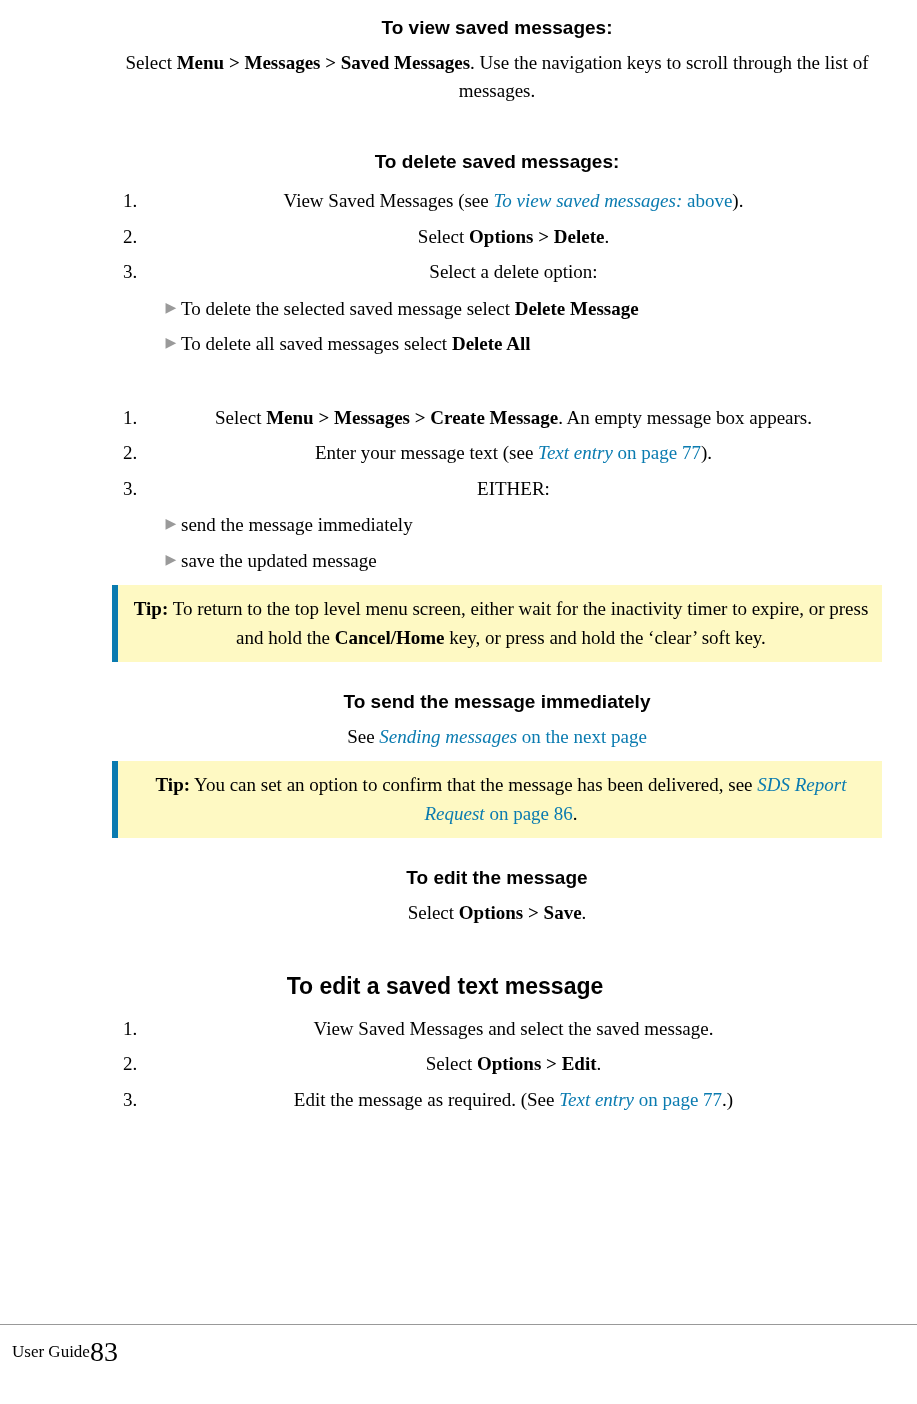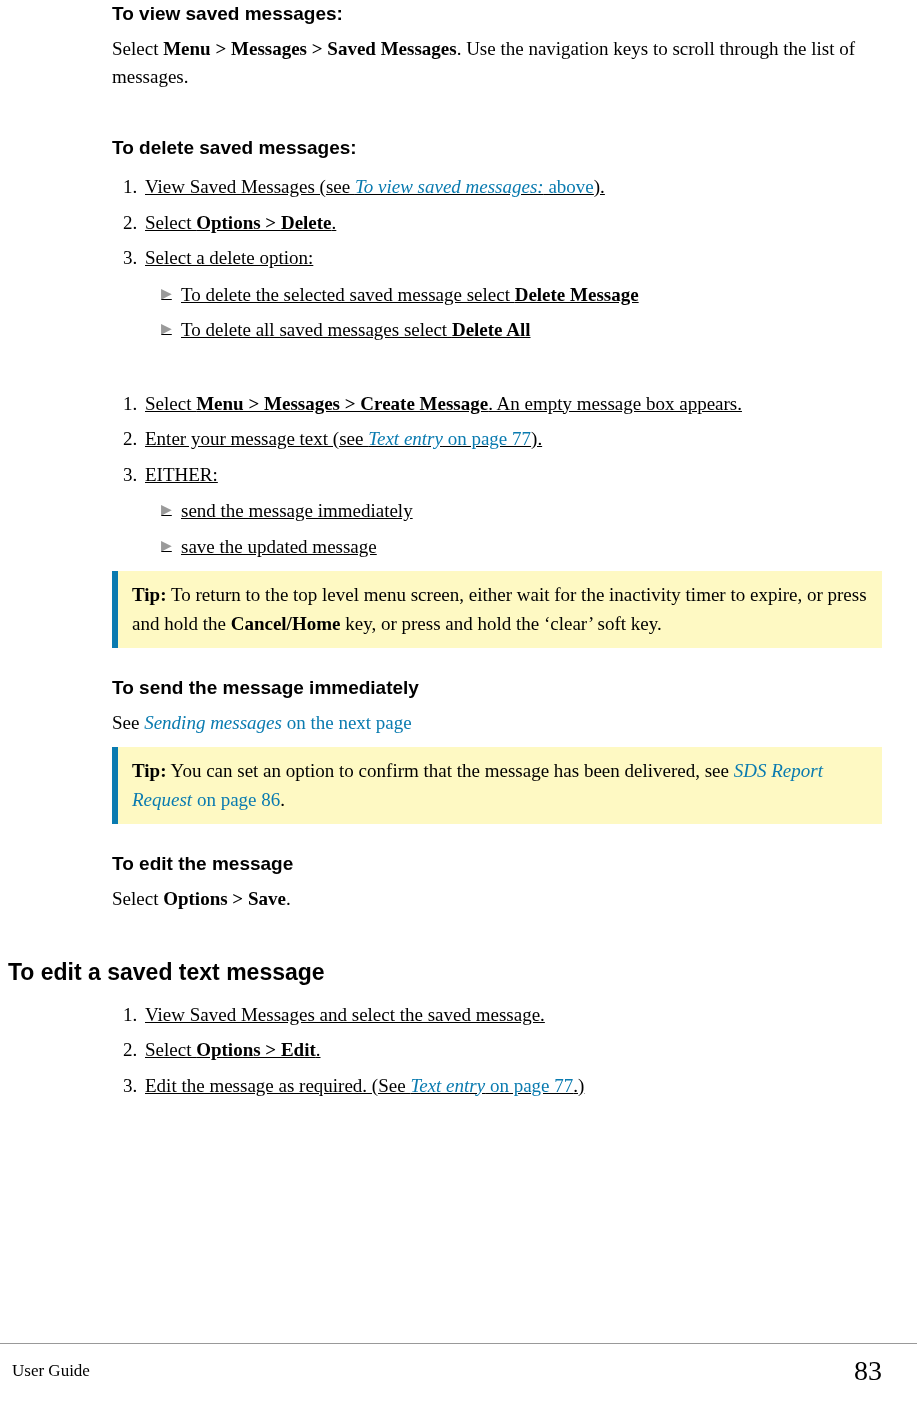--- a/index.html
+++ b/index.html
@@ -8,22 +8,23 @@
     width: 917px;
     height: 1404px;
     font-family: "Palatino Linotype", "Book Antiqua", Palatino, Georgia, serif;
     font-size: 19px;
     line-height: 1.5;
     color: #000;
     position: relative;
     padding: 0 35px 0 0;
   }
   .content {
-    padding-top: 0;
+    padding-top: 14px;
     padding-left: 0;
+    text-align: center;
   }
   .section-body {
     margin-left: 112px;
   }
   .h-sub {
     font-family: Verdana, Geneva, sans-serif;
     font-weight: bold;
     font-size: 19px;
     margin: 0 0 6px 0;
   }
@@ -32,21 +33,20 @@
     font-weight: bold;
     font-size: 23px;
     margin: 0 0 10px 0;
     margin-left: 8px;
   }
   p { margin: 0 0 6px 0; }
   .para { margin-bottom: 16px; }
   ol {
     margin: 11px 0 6px 0;
     padding-left: 30px;
-    text-decoration: underline;
   }
   ol li {
     padding-left: 3px;
     margin-bottom: 7px;
   }
   .sublist {
     margin: 8px 0 8px 16px;
     padding-left: 0;
   }
   .sublist-item {
@@ -74,25 +74,24 @@
     background: #fef9c3;
     border-left: 6px solid #0a7bb0;
     padding: 10px 12px 10px 14px;
     margin: 10px 0 26px 0;
   }
   .spacer-md { height: 26px; }
   .footer {
     position: absolute;
     left: 0;
     right: 0;
-    bottom: 12px;
+    bottom: 31px;
     border-top: 1px solid #999;
     padding: 6px 35px 0 12px;
     display: flex;
-    justify-content: space-between;
     align-items: center;
   }
   .footer-left {
     font-family: "Palatino Linotype", "Book Antiqua", Palatino, Georgia, serif;
     font-size: 17px;
   }
   .footer-right {
     font-family: "Palatino Linotype", "Book Antiqua", Palatino, Georgia, serif;
     font-size: 28px;
   }

